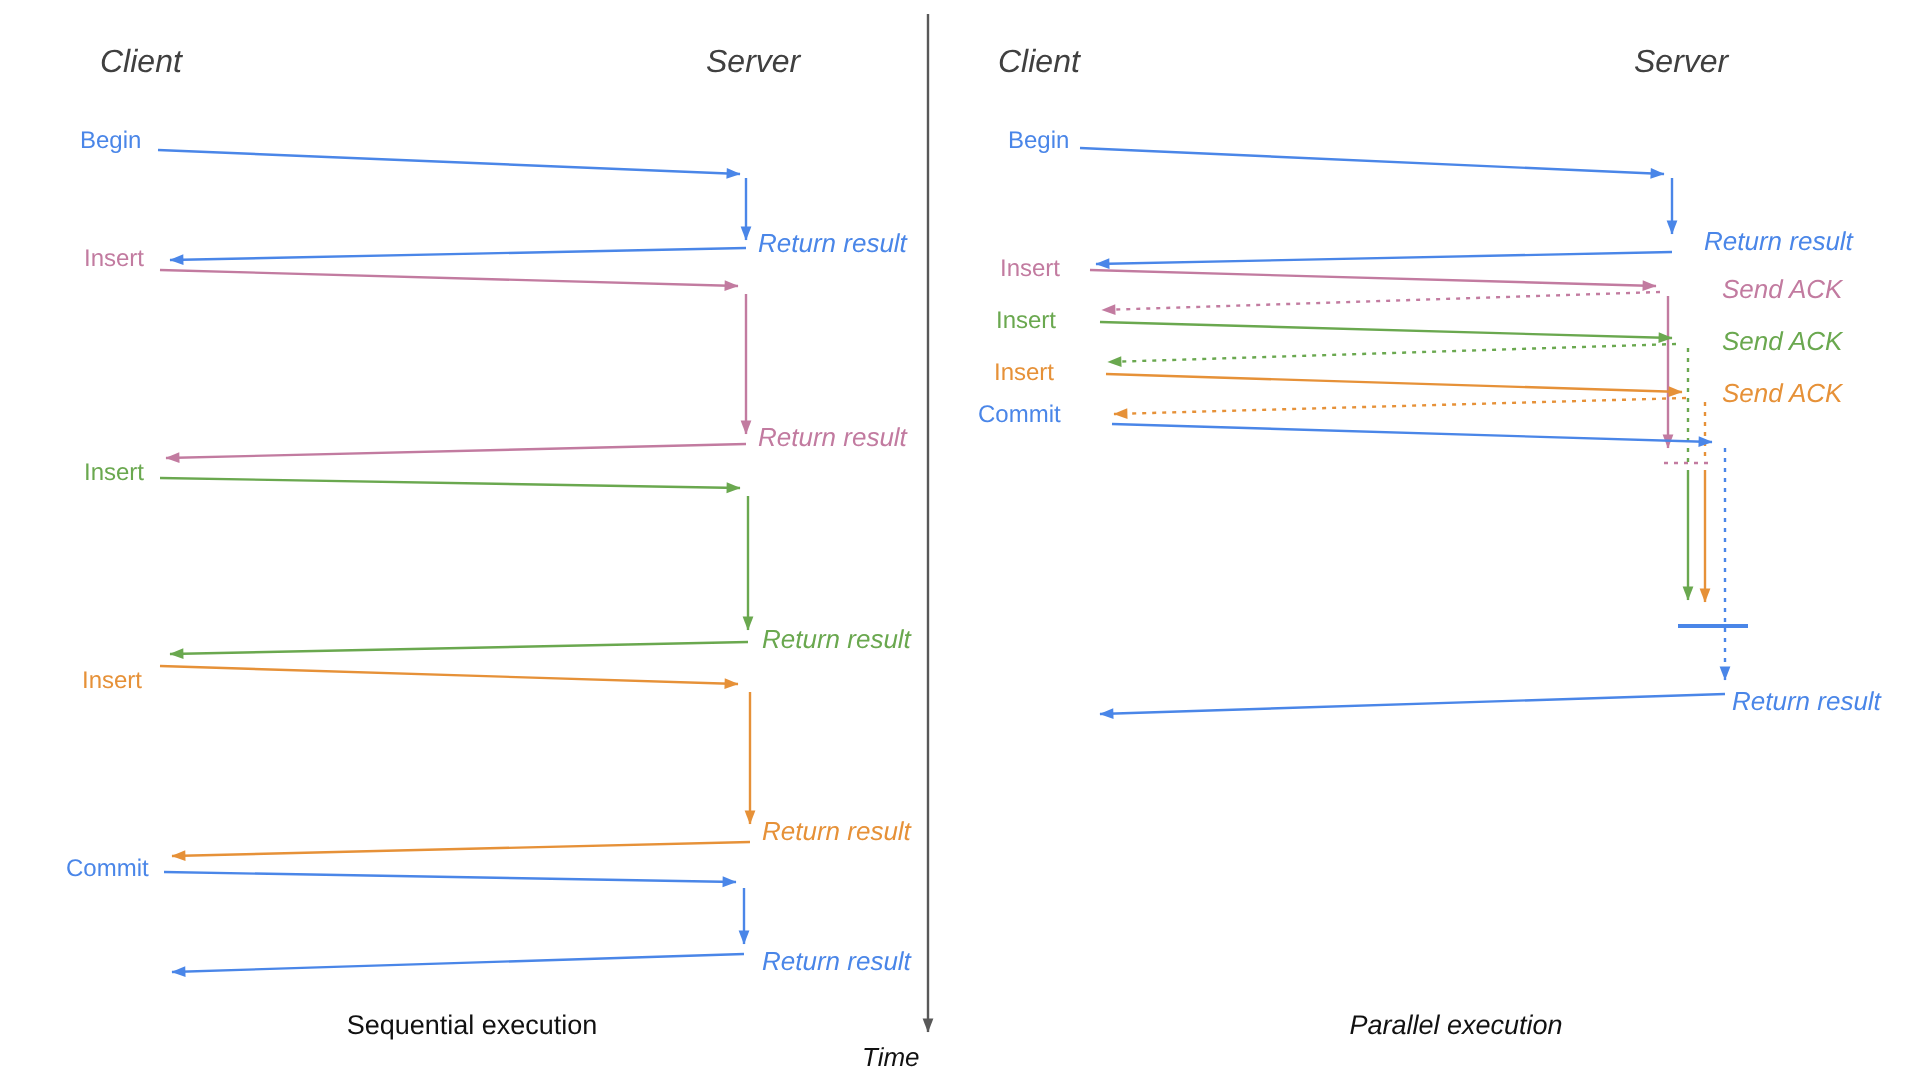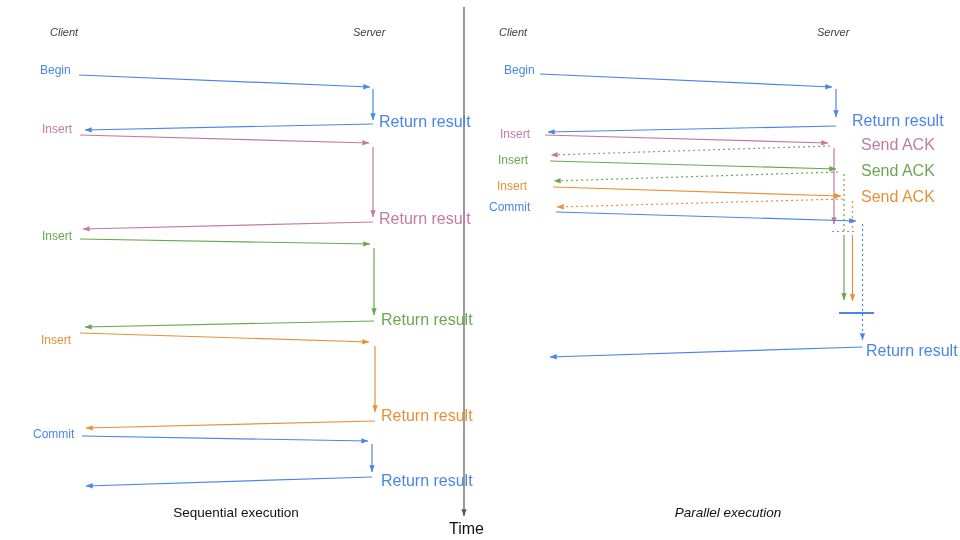--- a/index.html
+++ b/index.html
@@ -5,22 +5,22 @@
   html,body{margin:0;padding:0;background:#ffffff;}
   #canvas{
     position:relative;
     width:960px;height:540px;
     background:#ffffff;
     font-family:"Liberation Sans","DejaVu Sans",sans-serif;
     overflow:hidden;
   }
   svg#wires{position:absolute;left:0;top:0;width:960px;height:540px;}
   .lbl{position:absolute;font-size:12px;line-height:12px;white-space:nowrap;}
-  .sm{font-size:16px;line-height:11.5px;}
-  .hdr{font-size:11px;font-style:italic;color:var(--c-header);}
+  .sm{font-size:13px;line-height:11.5px;font-style:italic;}
+  .hdr{font-size:16px;font-style:italic;color:var(--c-header);}
   .title{font-size:13.5px;color:var(--c-title);text-align:center;}
   .c-blue{color:var(--c-blue);}
   .c-pink{color:var(--c-pink);}
   .c-green{color:var(--c-green);}
   .c-orange{color:var(--c-orange);}
   .c-dark{color:var(--c-title);}
   .s-blue{stroke:var(--c-blue);}
   .s-pink{stroke:var(--c-pink);}
   .s-green{stroke:var(--c-green);}
   .s-orange{stroke:var(--c-orange);}
@@ -139,15 +139,15 @@
 
   <div class="lbl c-orange" style="left:497px;top:180px;">Insert</div>
   <div class="lbl sm c-orange" style="left:861px;top:191px;">Send ACK</div>
 
   <div class="lbl c-blue" style="left:489px;top:201px;">Commit</div>
 
   <div class="lbl sm c-blue" style="left:866px;top:345px;">Return result</div>
 
   <div class="lbl title" style="left:648px;top:507px;width:160px;font-style:italic;">Parallel execution</div>
 
-  <div class="lbl sm c-dark" style="left:449px;top:523px;">Time</div>
+  <div class="lbl sm c-dark" style="left:431px;top:523px;">Time</div>
 
 </div>
 
 </body></html>

